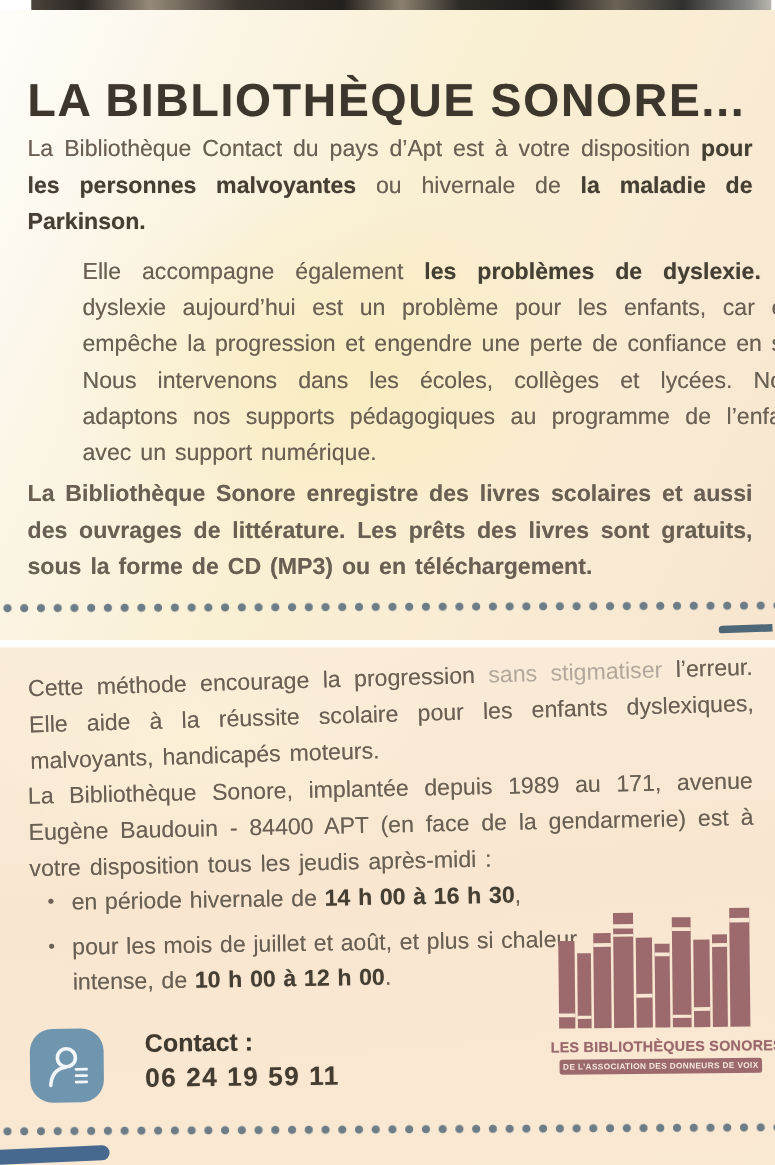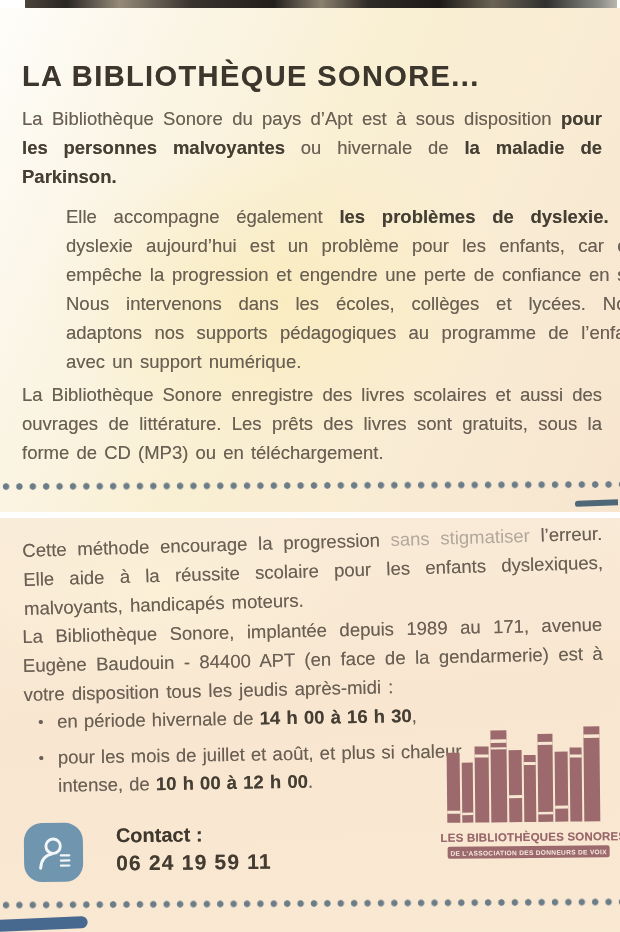--- a/index.html
+++ b/index.html
@@ -19,32 +19,32 @@
   
   .panel1{position:absolute;top:8px;left:0;width:620px;height:504px;
     background:
       radial-gradient(ellipse 340px 220px at 45% 58%, rgba(250,236,190,.85) 0%, rgba(250,236,190,0) 70%),
       linear-gradient(115deg,#fefdf9 0%,#fbf5e6 22%,#f9efd2 48%,#f9ecd4 70%,#f7e5cf 100%);}
   .panel2{position:absolute;top:518px;left:0;width:620px;height:414px;
     background:
       radial-gradient(ellipse 300px 160px at 25% 18%, rgba(252,241,215,.8) 0%, rgba(252,241,215,0) 70%),
       linear-gradient(175deg,#f9ecd9 0%,#f8e6d0 45%,#f9e8d2 100%);}
 
-  .title{position:absolute;top:52px;left:22px;font-size:29px;font-weight:bold;color:#3c362c;
+  .title{position:absolute;top:52px;left:22px;font-size:37px;font-weight:bold;color:#3c362c;
     letter-spacing:1.4px;text-shadow:0 0 .6px rgba(60,54,44,.55);}
 
   .para{position:absolute;left:22px;width:580px;font-size:18.5px;line-height:29px;color:#695f52;
     text-align:justify;word-spacing:2px;text-shadow:0 0 .5px rgba(105,95,82,.55);}
   .para b,.seg-b{font-weight:bold;color:#453e33;text-shadow:0 0 .6px rgba(69,62,51,.5);}
   .seg-b{font-weight:bold;}
   .washed{color:#9a9186;text-shadow:none;opacity:.75;}
 
   .p1{top:96px;}
   .p2{top:194px;margin-left:44px;}
-  .p3{top:372px;}
+  .p3{top:372px;font-weight:bold;}
   .p4{top:18px;transform:rotate(-1.7deg);transform-origin:left top;}
   .p5{top:104px;transform:rotate(-1.2deg);transform-origin:left top;}
 
   
   .dots{position:absolute;left:2px;right:0;height:9px;
     background-image:radial-gradient(circle at 4px 4.5px,#6d7d88 2.9px,rgba(109,125,136,0) 3.6px);
     background-size:13.4px 9px;background-repeat:repeat-x;}
   .dots1{bottom:22px;transform:rotate(-0.2deg);}
   .dots2{bottom:24px;transform:rotate(-0.3deg);}
 
@@ -83,21 +83,21 @@
 <body>
 
 <div class="page">
 
   <div class="photo-strip"></div>
   <div class="accent-line"></div>
 
   <div class="panel1">
     <div class="title">LA BIBLIOTHÈQUE SONORE...</div>
 
-    <div class="para p1"><span>La Bibliothèque Sonore du pays d’Apt est à sous disposition </span><span class="seg-b">pour les personnes malvoyantes</span><span> ou hivernale de </span><span class="seg-b">la maladie de Parkinson.</span></div>
+    <div class="para p1"><span>La Bibliothèque Contact du pays d’Apt est à votre disposition </span><span class="seg-b">pour les personnes malvoyantes</span><span> ou hivernale de </span><span class="seg-b">la maladie de Parkinson.</span></div>
 
     <div class="para p2"><span>Elle accompagne également </span><span class="seg-b">les problèmes de dyslexie.</span><span> La dyslexie aujourd’hui est un problème pour les enfants, car elle empêche la progression et engendre une perte de confiance en soi. Nous intervenons dans les écoles, collèges et lycées. Nous adaptons nos supports pédagogiques au programme de l’enfant, avec un support numérique.</span></div>
 
     <div class="para p3">La Bibliothèque Sonore enregistre des livres scolaires et aussi des ouvrages de littérature. Les prêts des livres sont gratuits, sous la forme de CD (MP3) ou en téléchargement.</div>
 
     <div class="dots dots1"></div>
   </div>
 
   <div class="slate-fragment"></div>
 

